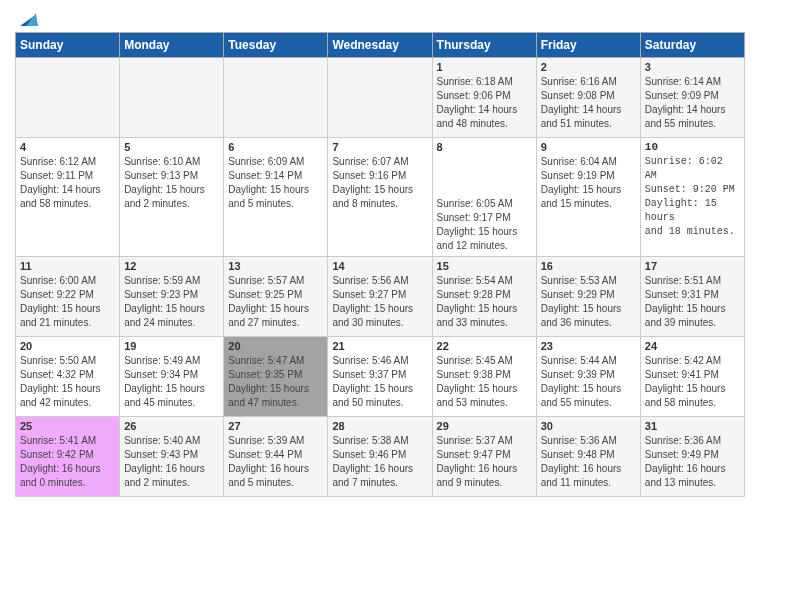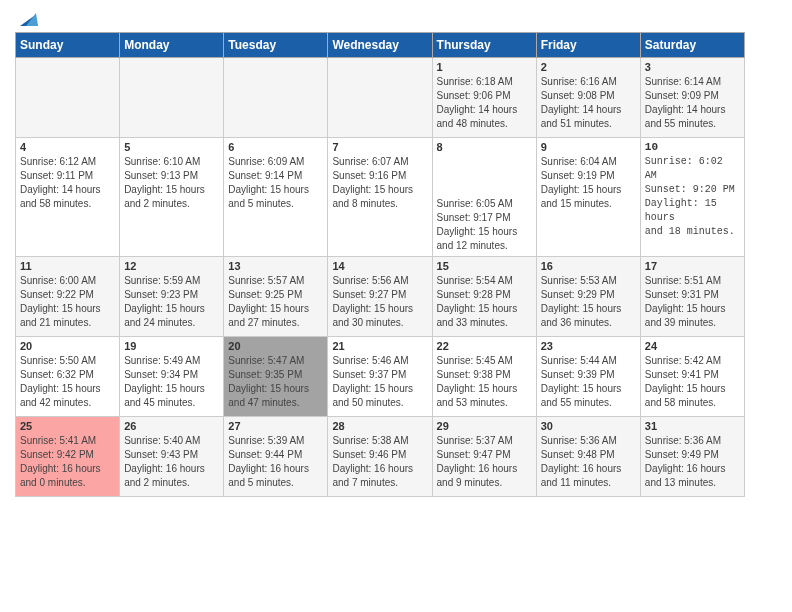--- a/index.html
+++ b/index.html
@@ -255,21 +255,21 @@
             <div class="day-info" style="white-space: pre-line;">Sunrise: 5:51 AM
 Sunset: 9:31 PM
 Daylight: 15 hours
 and 39 minutes.</div>
           </td>
         </tr>
         <tr>
           <td style="background-color: rgb(255, 255, 255);">
             <div class="day-number">20</div>
             <div class="day-info" style="white-space: pre-line;">Sunrise: 5:50 AM
-Sunset: 6:32 PM
+Sunset: 4:32 PM
 Daylight: 15 hours
 and 42 minutes.</div>
           </td>
           <td style="background-color: rgb(255, 255, 255);">
             <div class="day-number">19</div>
             <div class="day-info" style="white-space: pre-line;">Sunrise: 5:49 AM
 Sunset: 9:34 PM
 Daylight: 15 hours
 and 45 minutes.</div>
           </td>
@@ -303,21 +303,21 @@
           </td>
           <td style="background-color: rgb(255, 255, 255);">
             <div class="day-number">24</div>
             <div class="day-info" style="white-space: pre-line;">Sunrise: 5:42 AM
 Sunset: 9:41 PM
 Daylight: 15 hours
 and 58 minutes.</div>
           </td>
         </tr>
         <tr>
-          <td style="background-color: #fca5a5; margin-top: 16px;">
+          <td style="background-color: #f0abfc; margin-top: 16px;">
             <div class="day-number">25</div>
             <div class="day-info" style="white-space: pre-line;">Sunrise: 5:41 AM
 Sunset: 9:42 PM
 Daylight: 16 hours
 and 0 minutes.</div>
           </td>
           <td style="background-color: rgb(245, 245, 245);">
             <div class="day-number">26</div>
             <div class="day-info" style="white-space: pre-line;">Sunrise: 5:40 AM
 Sunset: 9:43 PM

